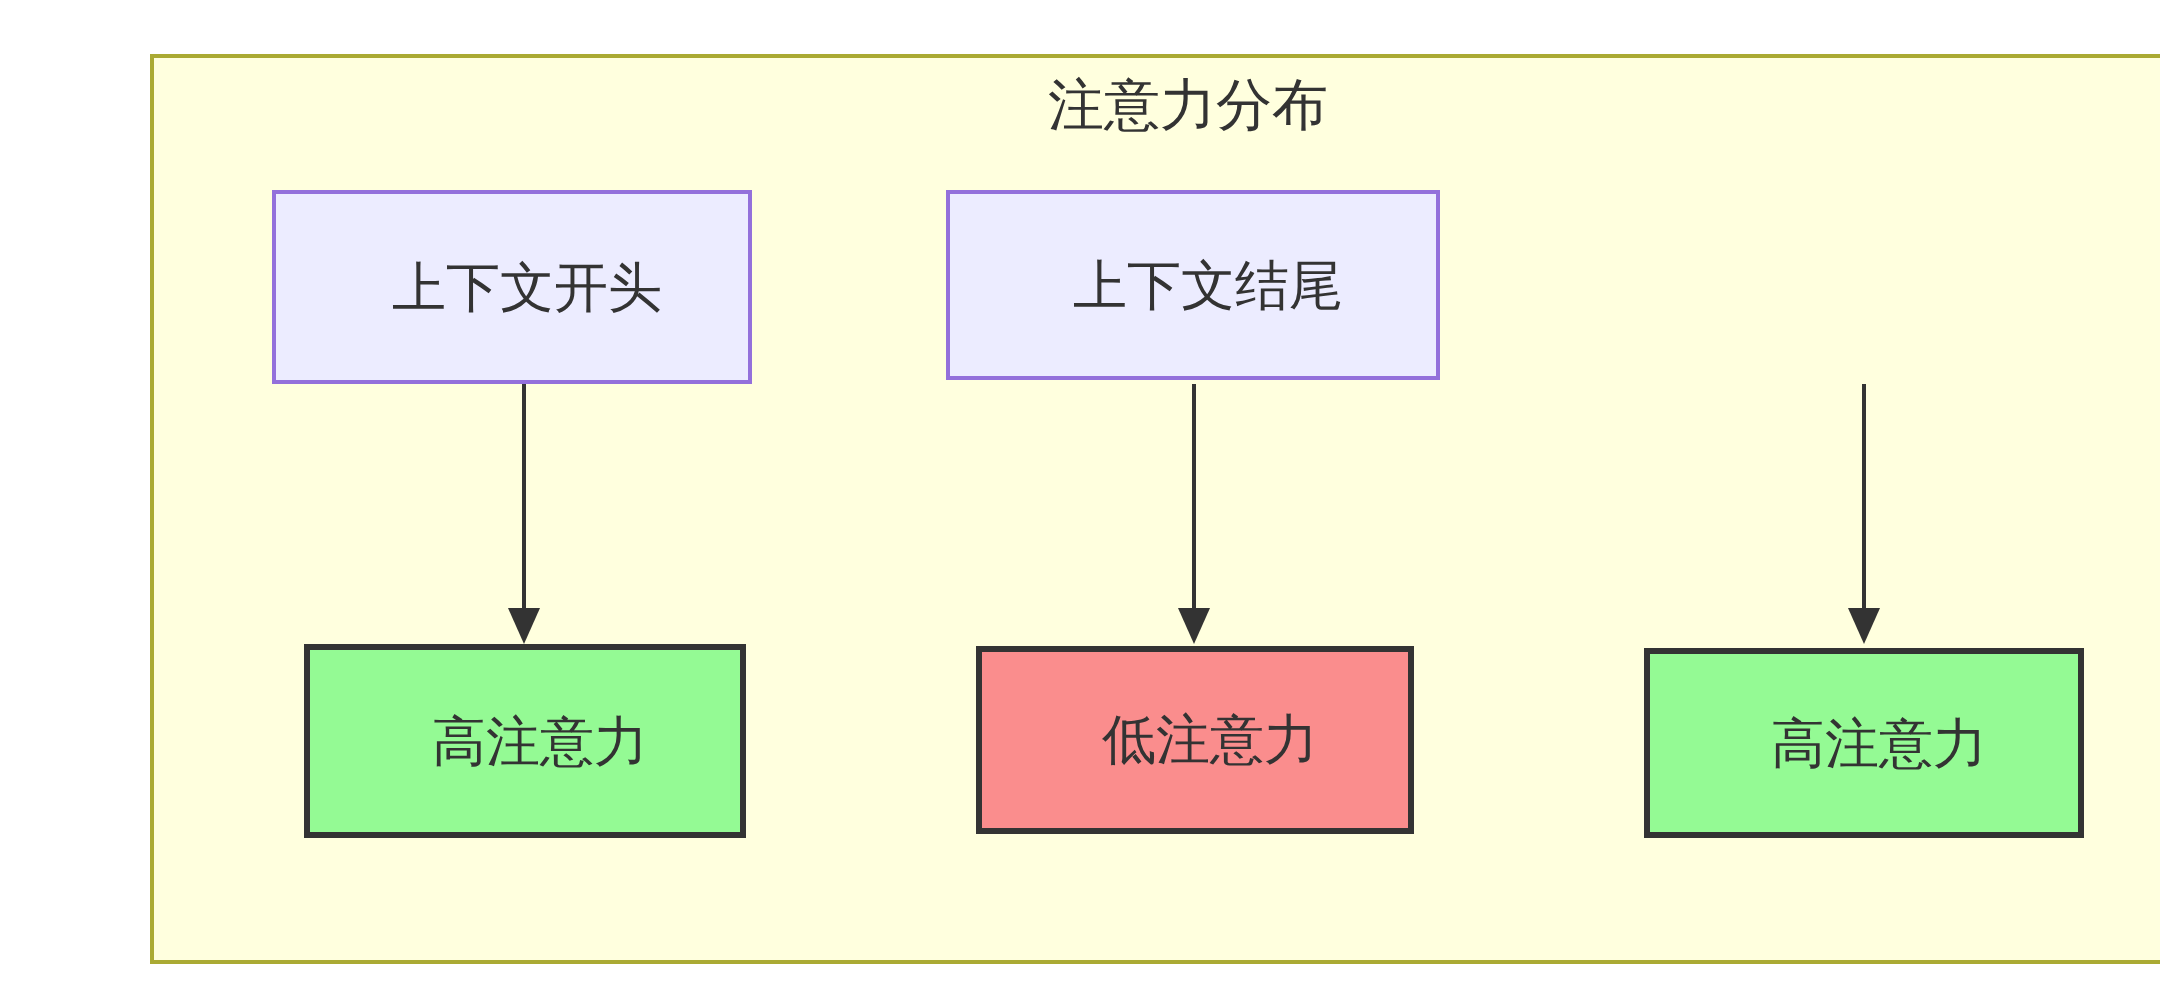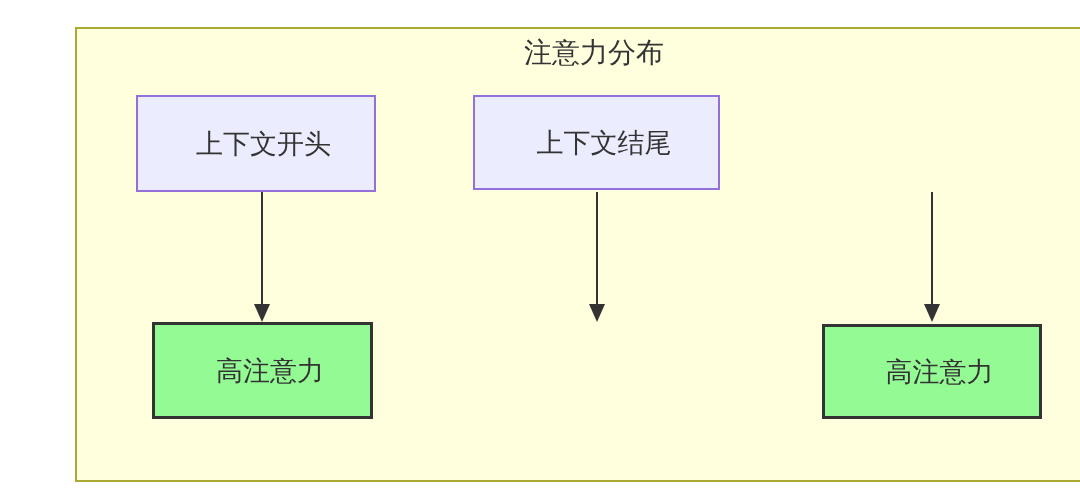--- a/index.html
+++ b/index.html
@@ -99,16 +99,17 @@
     <div class="node node-top n-a2">上下文结尾</div>
 
     <div class="edge-line e1-line"></div>
     <div class="edge-head e1-head"></div>
     <div class="edge-line e2-line"></div>
     <div class="edge-head e2-head"></div>
     <div class="edge-line e3-line"></div>
     <div class="edge-head e3-head"></div>
 
     <div class="node node-high n-b1">高注意力</div>
+    <div class="node node-low n-b2">低注意力</div>
     <div class="node node-high n-b3">高注意力</div>
 
   </div>
 </div>
 
 </body></html>

